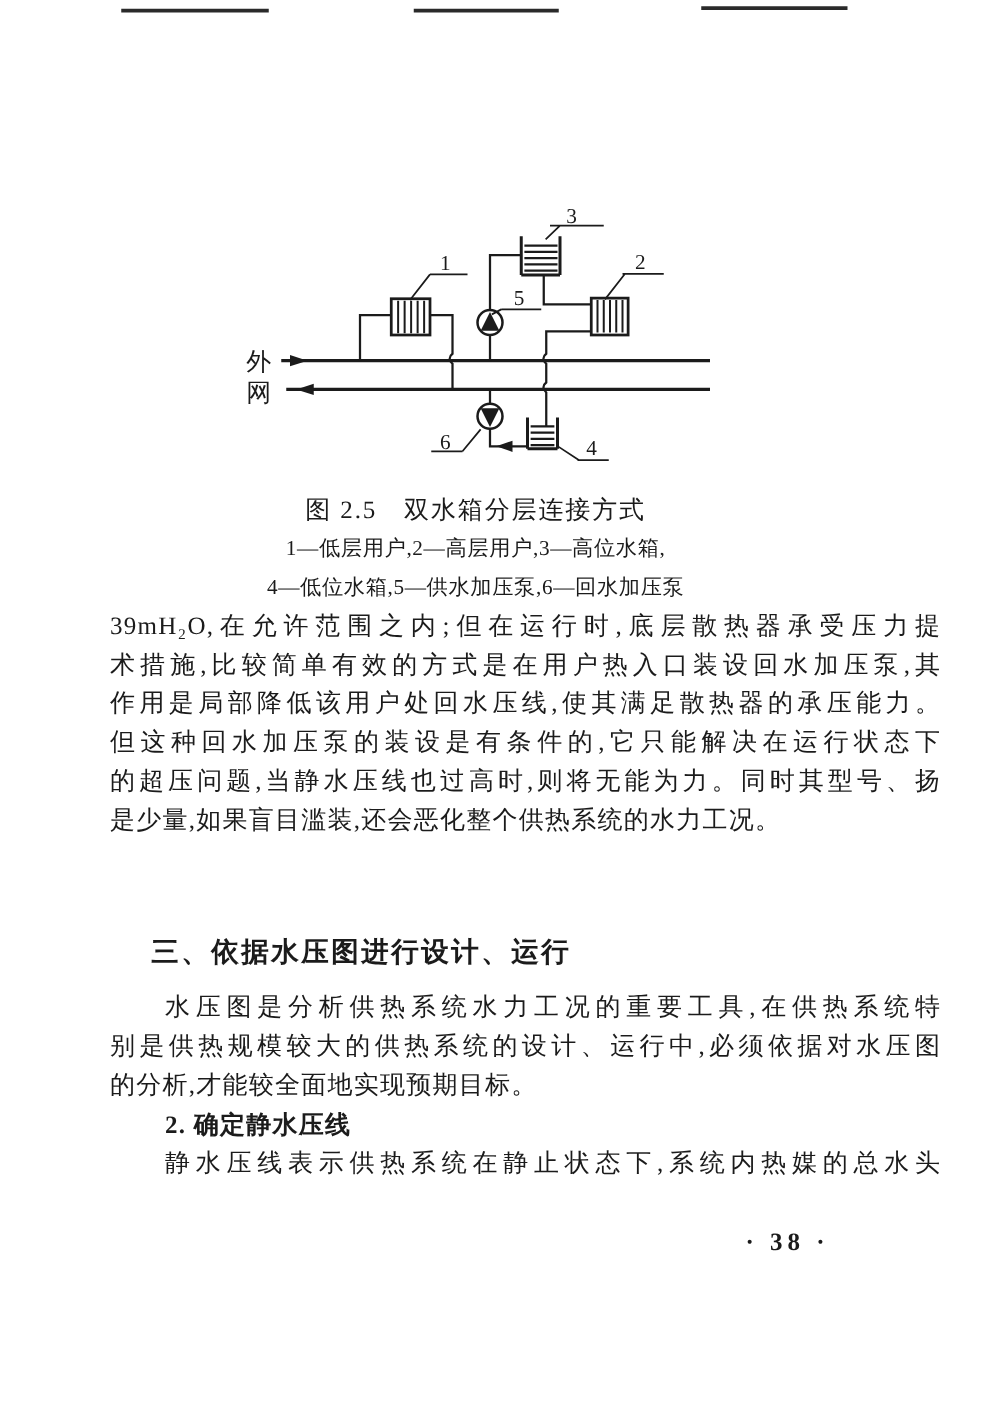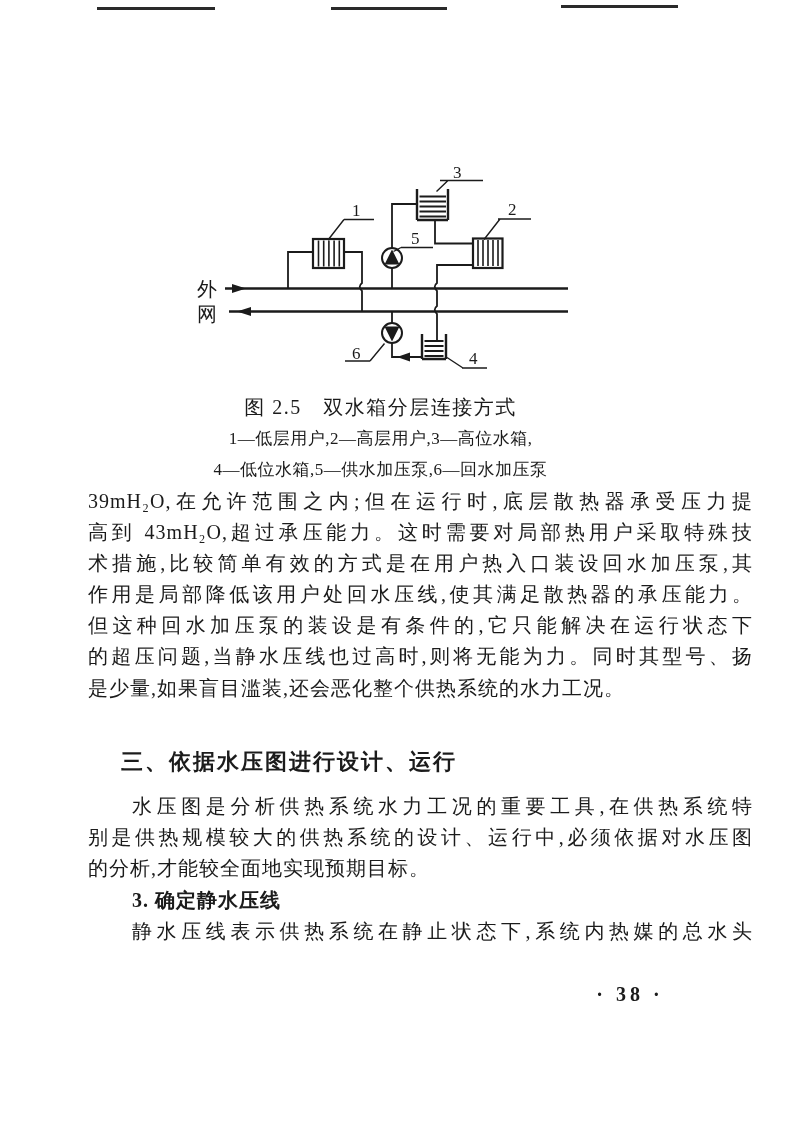--- a/index.html
+++ b/index.html
@@ -118,34 +118,33 @@
   <text class="cjk" x="197" y="296">外</text>
   <text class="cjk" x="197" y="321">网</text>
 </svg>
 
 <div class="capwrap caption">图 2.5　双水箱分层连接方式</div>
 <div class="capwrap legend1">1—低层用户,2—高层用户,3—高位水箱,</div>
 <div class="capwrap legend2">4—低位水箱,5—供水加压泵,6—回水加压泵</div>
 
 <div class="textcol block1">
   <div class="bl j">39mH₂O,在允许范围之内;但在运行时,底层散热器承受压力提</div>
-  <div class="bl j">高到 43mH₂O,超过承压能力。这时需要对局部热用户采取特殊技</div>
   <div class="bl j">术措施,比较简单有效的方式是在用户热入口装设回水加压泵,其</div>
   <div class="bl j">作用是局部降低该用户处回水压线,使其满足散热器的承压能力。</div>
   <div class="bl j">但这种回水加压泵的装设是有条件的,它只能解决在运行状态下</div>
   <div class="bl j">的超压问题,当静水压线也过高时,则将无能为力。同时其型号、扬</div>
   <div class="bl">是少量,如果盲目滥装,还会恶化整个供热系统的水力工况。</div>
 </div>
 
 <div class="heading">三、依据水压图进行设计、运行</div>
 
 <div class="textcol block2">
   <div class="bl j ind">水压图是分析供热系统水力工况的重要工具,在供热系统特</div>
   <div class="bl j">别是供热规模较大的供热系统的设计、运行中,必须依据对水压图</div>
   <div class="bl">的分析,才能较全面地实现预期目标。</div>
 </div>
 
 <div class="textcol block3">
-  <div class="bl ind sb">3. 确定静水压线</div>
+  <div class="bl ind sb">2. 确定静水压线</div>
   <div class="bl j ind">静水压线表示供热系统在静止状态下,系统内热媒的总水头</div>
 </div>
 
 <div class="pageno">· 38 ·</div>
 
 </body></html>

